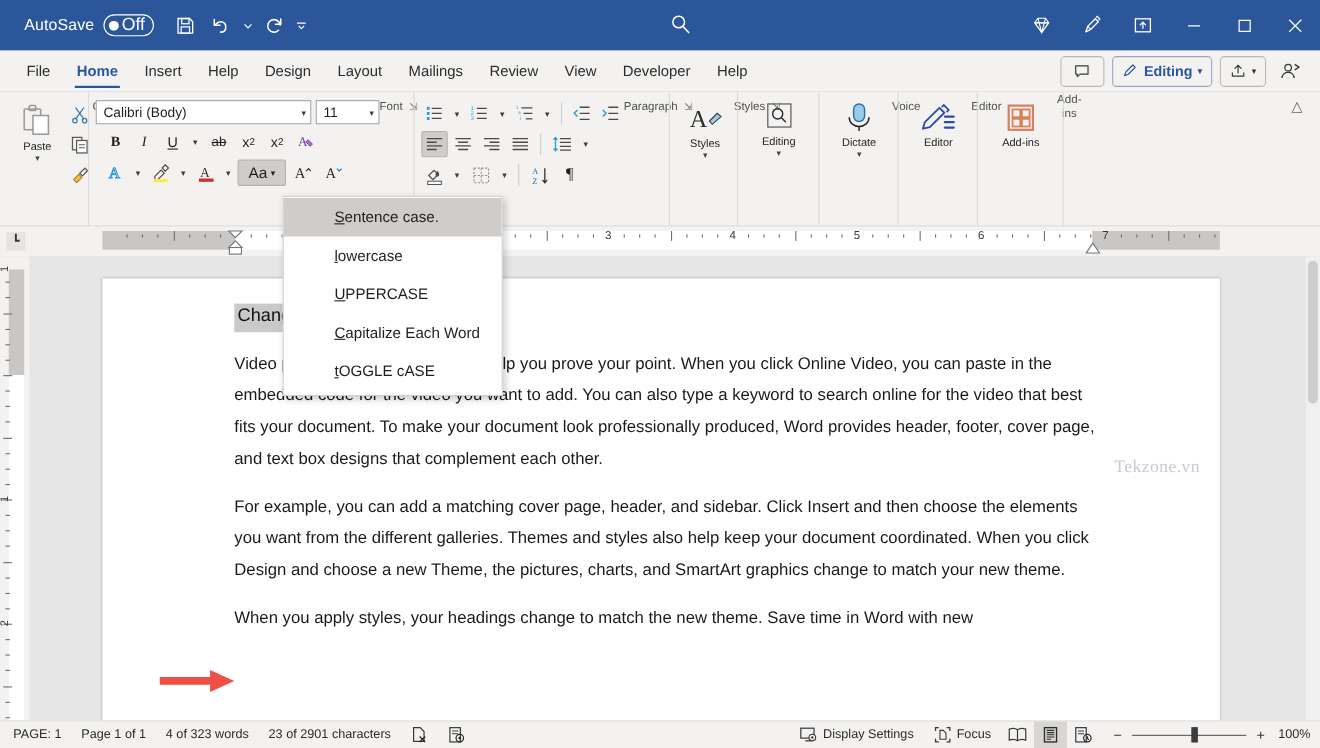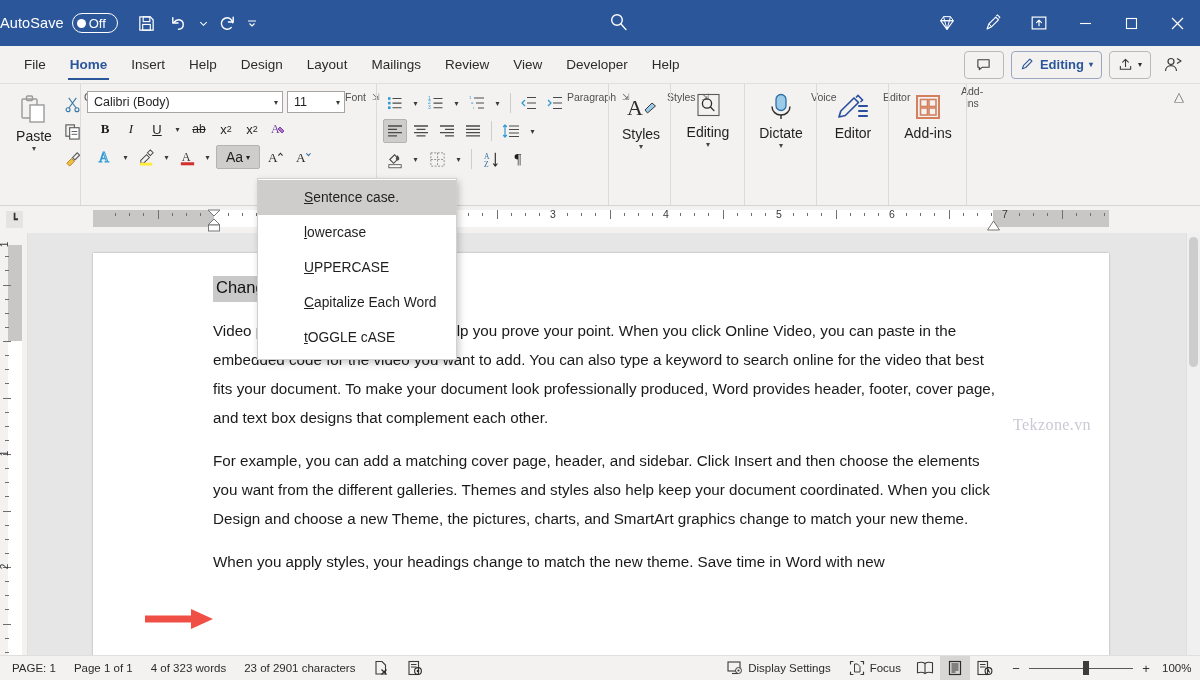--- a/index.html
+++ b/index.html
@@ -8,28 +8,28 @@
     font-family: "Liberation Sans", sans-serif;
     overflow: hidden; background: #ffffff;
   }
   #app { position: relative; width: 1200px; height: 680px; }
 
   
   .titlebar {
     height: 46px; background: #2b579a; color: #ffffff;
     display: flex; align-items: center; position: relative;
   }
-  .autosave-wrap { display: flex; align-items: center; gap: 8px; }
+  .autosave-wrap { display: flex; align-items: center; gap: 8px; margin-left: 22px; }
   .autosave-label { font-size: 14.5px; letter-spacing: .1px; }
   .toggle {
     width: 46px; height: 20px; border: 1.4px solid #ffffff; border-radius: 10px;
     display: flex; align-items: center; gap: 3px; padding: 0 4px;
   }
   .toggle .knob { width: 9px; height: 9px; border-radius: 50%; background: #fff; }
-  .toggle .tstate { font-size: 13px; color: #fff; }
+  .toggle .tstate { font-size: 16px; color: #fff; }
   .qat { display: flex; align-items: center; gap: 2px; margin-left: 14px; }
   .qbtn {
     width: 30px; height: 30px; display: flex; align-items: center; justify-content: center;
     border-radius: 3px;
   }
   .qbtn.sm { width: 15px; }
   .doctitle {
     position: absolute; left: 0; right: 0; text-align: center;
     font-size: 14.5px; pointer-events: none;
   }
@@ -73,21 +73,21 @@
   .glabel {
     height: 17px; font-size: 10.5px; color: #505050; text-align: center;
     display: flex; align-items: center; justify-content: center; gap: 6px;
   }
   .dlgl { font-size: 9px; color: #666; }
 
   .bigbtn {
     width: 52px; display: flex; flex-direction: column; align-items: center;
     gap: 1px; padding-top: 5px; border-radius: 3px;
   }
-  .bigbtn .cap { font-size: 14px; color: #1f1f1f; }
+  .bigbtn .cap { font-size: 10px; color: #1f1f1f; }
   .bigbtn .car { font-size: 8px; color: #444; line-height: 7px; }
 
   .icbtn {
     width: 24px; height: 24px; display: flex; align-items: center; justify-content: center;
     border-radius: 2px; font-size: 13px; color: #1f1f1f;
   }
   .icbtn.on { background: #cfcdcb; border: 1px solid #b5b3b1; }
   .car-sm { font-size: 8px; color: #3a3a3a; width: 13px; text-align: center; }
 
   .fontrow { display: flex; align-items: center; gap: 4px; }

